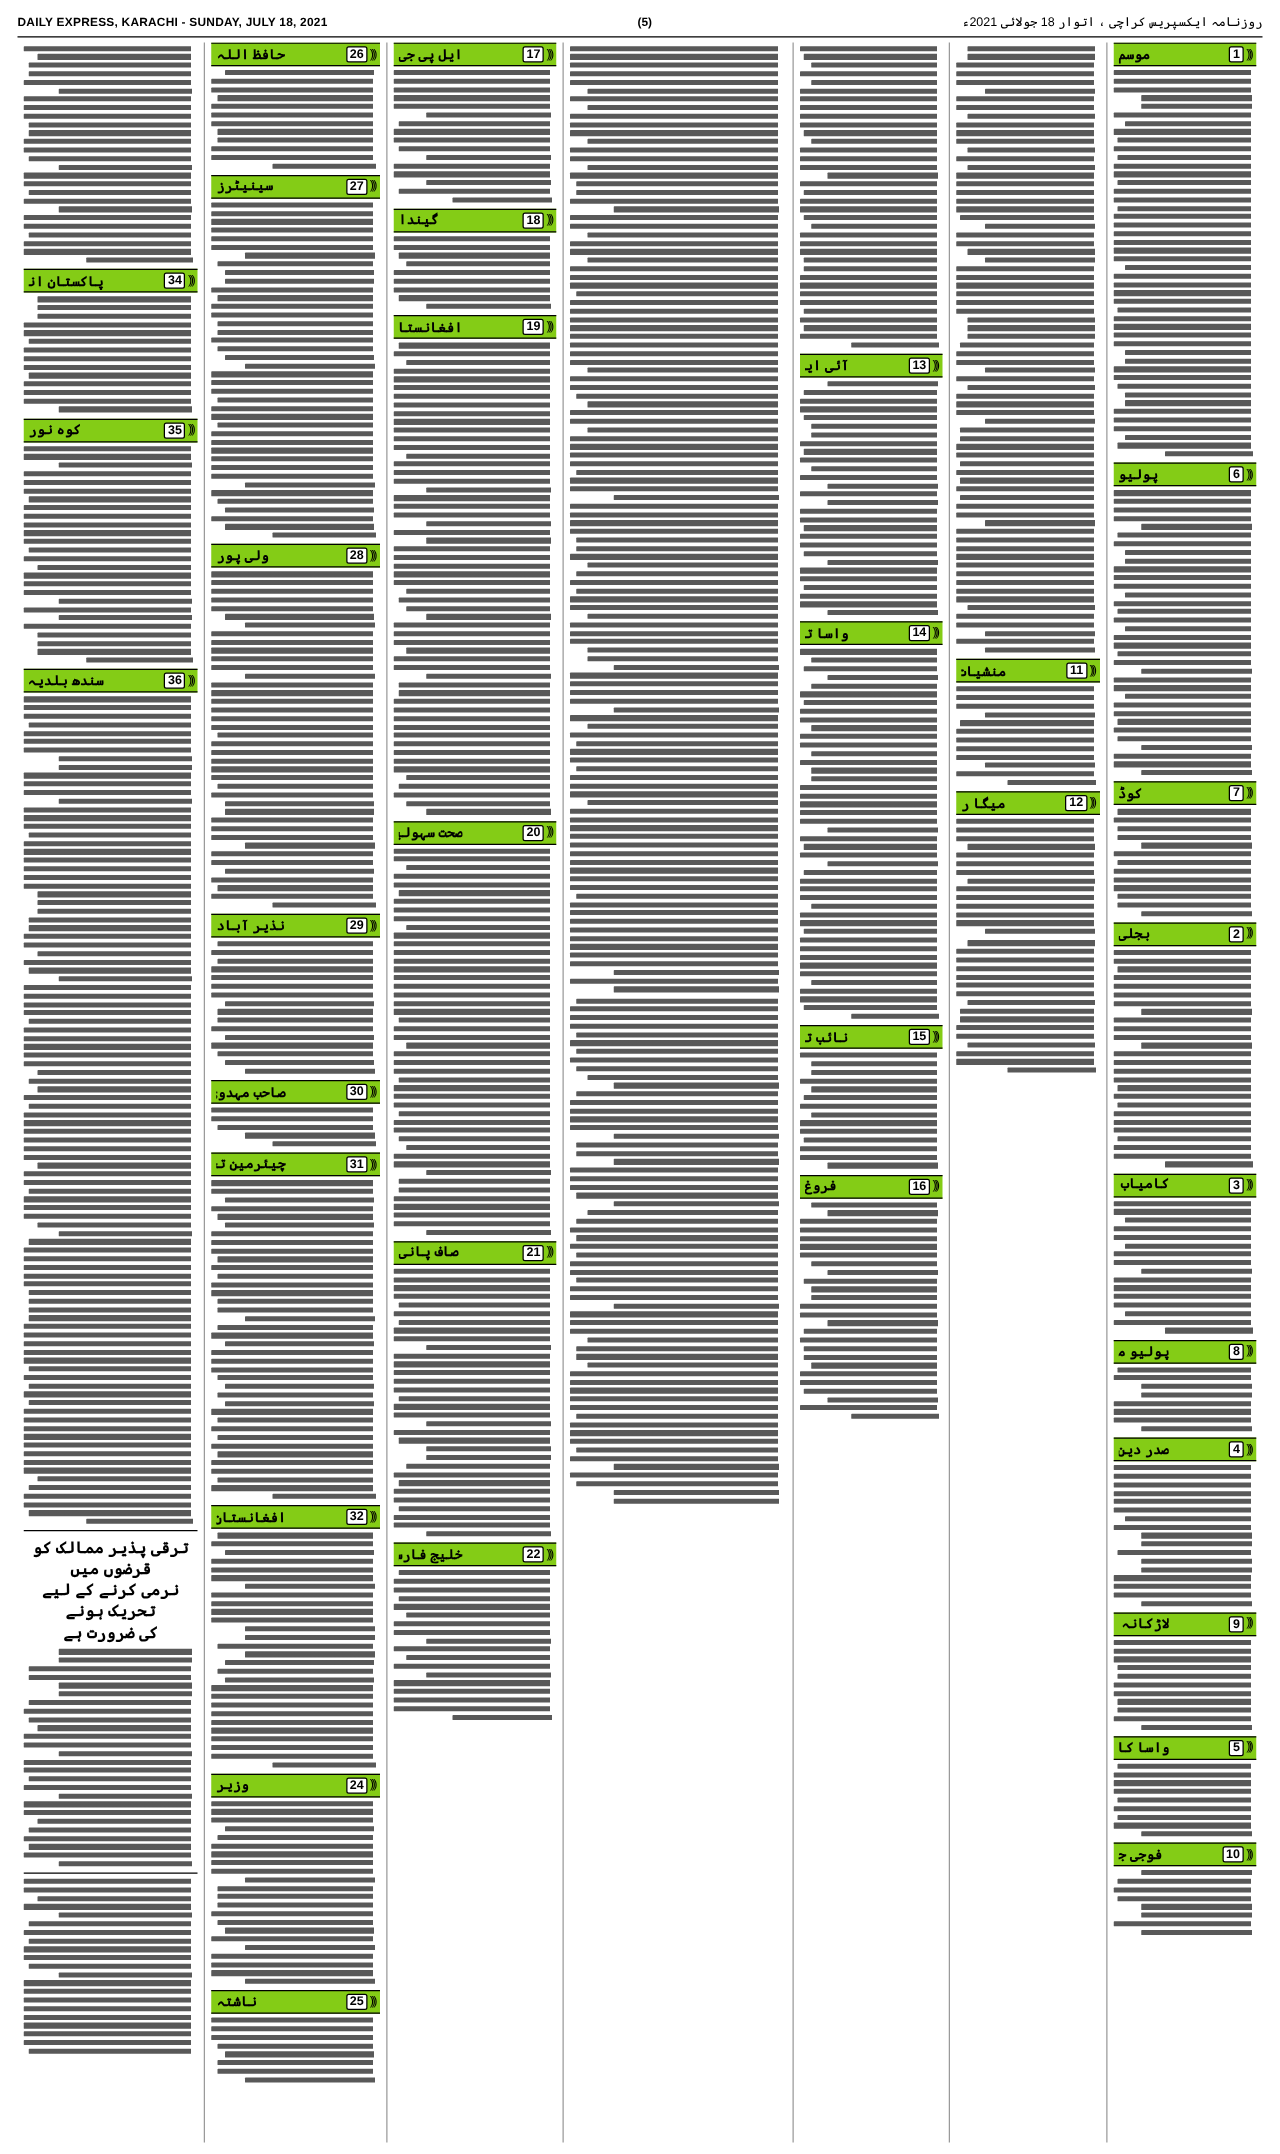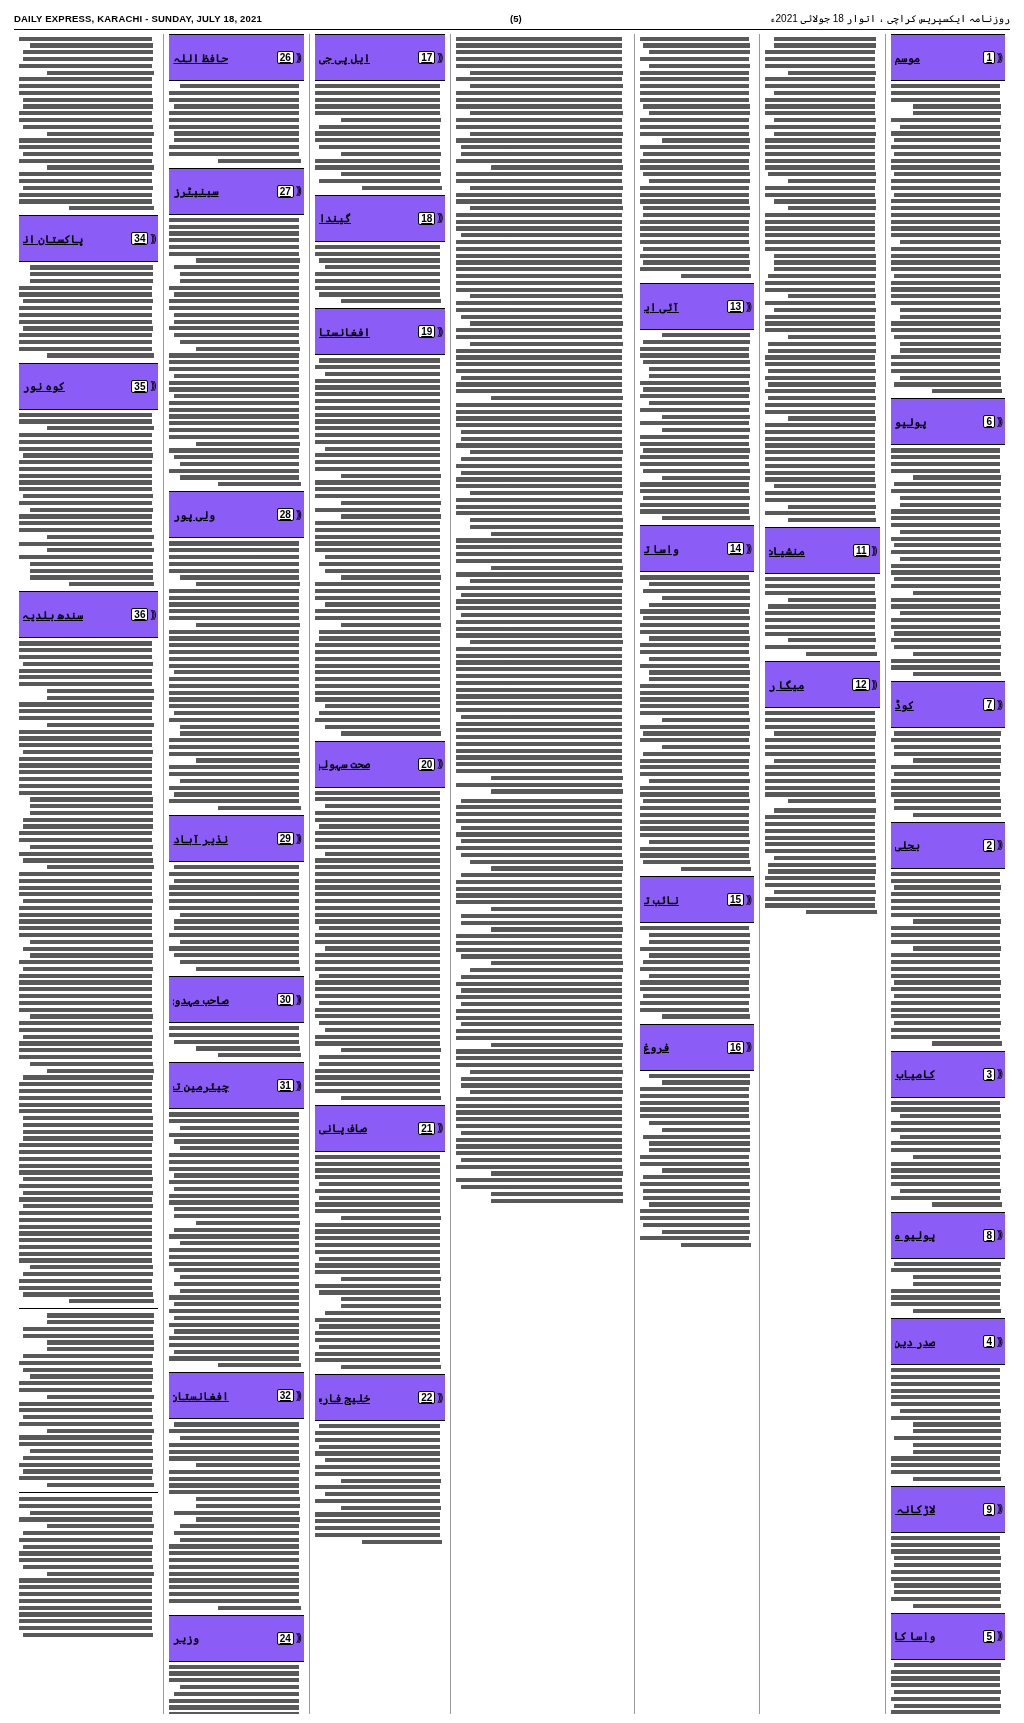--- a/index.html
+++ b/index.html
@@ -67,25 +67,24 @@
   
   .article { margin-bottom: 5px; }
   .headline {
     position: relative;
     display: flex;
     flex-direction: row-reverse;
     align-items: center;
     justify-content: space-between;
     border-top: 1px solid #000;
     border-bottom: 1px solid #000;
-    background: #8b5cf6;
-    padding: 15px 4px;
+    background: #84cc16;
+    padding: 1px 4px;
     margin-bottom: 3px;
     min-height: 15px;
-    text-decoration: underline;
   }
   .headline .htext {
     font-size: 11px;
     font-weight: bold;
     line-height: 14px;
     white-space: nowrap;
     overflow: hidden;
   }
   .badge {
     display: inline-flex;
@@ -1727,20 +1726,23 @@
             <span class="ln s3"></span>
             <span class="ln s2"></span>
             <span class="ln s1"></span>
             <span class="ln s1"></span>
             <span class="ln s2"></span>
             <span class="ln s5"></span>
           </div>
         </div>
         <div class="article"></div>
         <div class="sep"></div>
+        <div class="centerhead" style="white-space: pre-line;">ترقی پذیر ممالک کو قرضوں میں
+نرمی کرنے کے لیے تحریک ہونے
+کی ضرورت ہے</div>
         <div class="lines">
           <span class="ln s4"></span>
           <span class="ln s4"></span>
           <span class="ln s2"></span>
           <span class="ln s2"></span>
           <span class="ln s4"></span>
           <span class="ln s4"></span>
           <span class="ln s2"></span>
           <span class="ln s1"></span>
           <span class="ln s2"></span>

